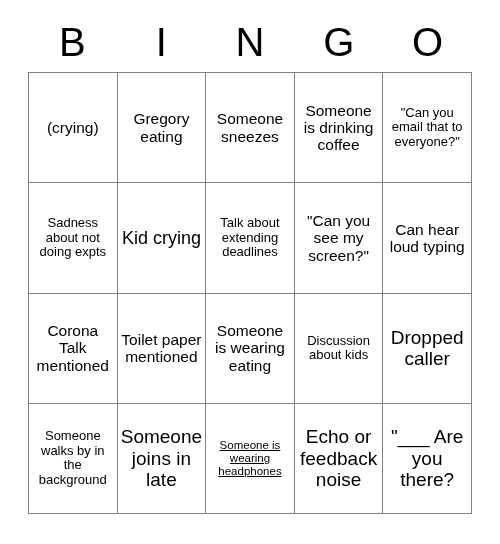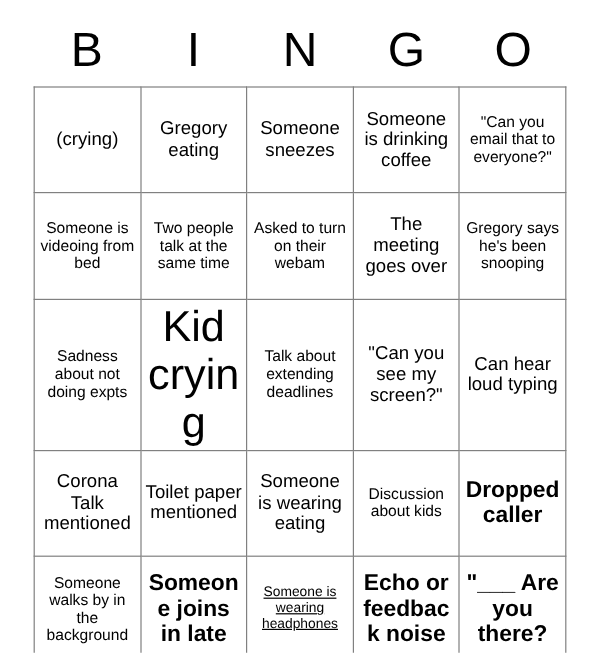--- a/index.html
+++ b/index.html
@@ -66,22 +66,22 @@
   }
   
   #grid {
     border: 1px solid #666666;
   }
 
   
   .fs-xs  { font-size: 11.5px; text-decoration: underline; }
   .fs-s   { font-size: 13px;   }
   .fs-m   { font-size: 15.5px; }
-  .fs-l   { font-size: 19px; font-weight: bold;   }
-  .fs-xl  { font-size: 36px; border-radius: 17px;   }
+  .fs-l   { font-size: 19px;   }
+  .fs-xl  { font-size: 18px; border-radius: 17px;   }
 </style>
 </head>
 <body>
 
 <div id="card">
 
   <div id="header-row">
     <div class="header-letter">B</div>
     <div class="header-letter">I</div>
     <div class="header-letter">N</div>
@@ -90,27 +90,20 @@
   </div>
 
   <table id="grid">
     <tbody>
       <tr>
         <td class="fs-m">(crying)</td>
         <td class="fs-m">Gregory eating</td>
         <td class="fs-m">Someone sneezes</td>
         <td class="fs-m">Someone is drinking coffee</td>
         <td class="fs-s">"Can you email that to everyone?"</td>
-      </tr>
-      <tr>
-        <td class="fs-s">Someone is videoing from bed</td>
-        <td class="fs-s">Two people talk at the same time</td>
-        <td class="fs-s">Asked to turn on their webam</td>
-        <td class="fs-m">The meeting goes over</td>
-        <td class="fs-s">Gregory says he's been snooping</td>
       </tr>
       <tr>
         <td class="fs-s">Sadness about not doing expts</td>
         <td class="fs-xl">Kid crying</td>
         <td class="fs-s">Talk about extending deadlines</td>
         <td class="fs-m">"Can you see my screen?"</td>
         <td class="fs-m">Can hear loud typing</td>
       </tr>
       <tr>
         <td class="fs-m">Corona Talk mentioned</td>

